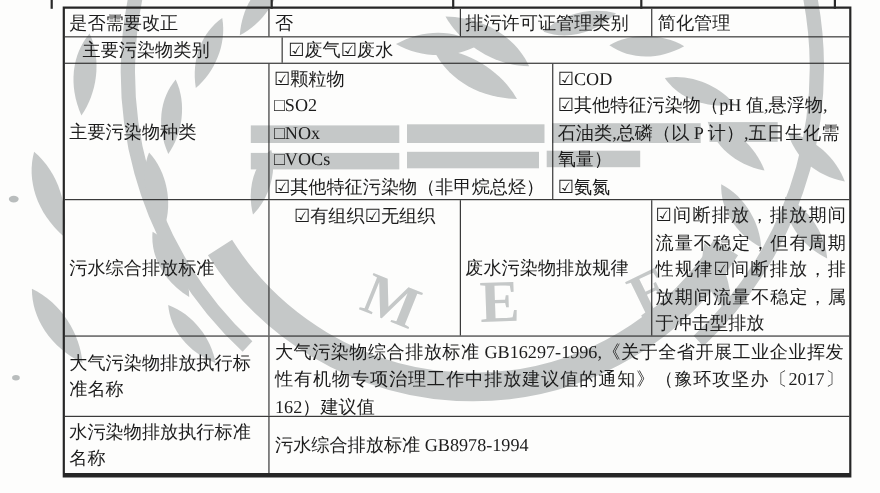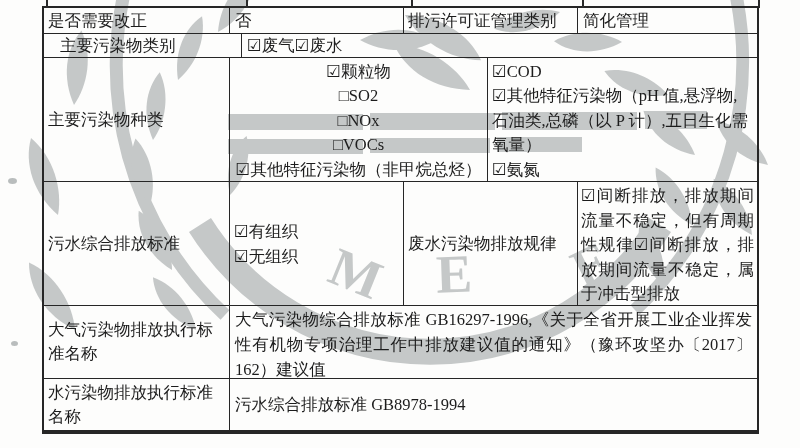--- a/index.html
+++ b/index.html
@@ -10,21 +10,21 @@
     overflow:hidden;
     font-family:"Liberation Serif","DejaVu Serif","DejaVu Sans",serif;
     color:#1c1c1c;
   }
   .watermark{position:absolute;left:0;top:0;z-index:0;}
   .speck{position:absolute;background:#b9bdbd;border-radius:50%;z-index:0;}
   .speck1{left:8px;top:178px;width:9px;height:6px;}
   .speck2{left:11px;top:341px;width:7px;height:5px;}
   .stub{position:absolute;top:0;width:2px;height:8px;background:#2a2a2a;z-index:2;}
   .permit-table{
-    position:absolute;left:42px;top:6px;width:713px;height:422px;
+    position:absolute;left:57px;top:6px;width:713px;height:422px;
     border:2px solid #262626;border-bottom-width:4px;
     box-sizing:content-box;display:flex;flex-direction:column;z-index:1;
     font-size:16.5px;line-height:1.45;
   }
   .trow{display:flex;border-top:1.5px solid #262626;box-sizing:border-box;flex-shrink:0;}
   .trow.first{border-top:none;}
   .cell{box-sizing:border-box;border-left:1.5px solid #262626;overflow:hidden;}
   .cell.cfirst{border-left:none;}
   .label-cell{display:flex;align-items:center;padding:1px 4px;}
   .value-cell{display:flex;align-items:center;padding:1px 5px;}
@@ -34,21 +34,21 @@
   .r1{height:25px;}
   .r2{height:24px;padding-left:12px;}
   .r3{height:124px;}
   .r4{height:124px;}
   .r5{height:73px;}
   .r6{flex:1;}
   .w-c1{width:185px;}
   .w-c2{width:174px;}
   .w-c3{width:174px;}
   .w-c4{flex:1;}
-  .w-gas{width:258px;text-align:center;}
+  .w-gas{width:258px;}
   .w-water{flex:1;}
   .w-span{flex:1;}
   .r5 .para-cell{line-height:24.8px;padding:2px 5px;}
 </style>
 </head>
 <body>
 
 <div class="page">
 
   <svg class="watermark" width="800" height="448" viewBox="0 0 800 448">
@@ -140,21 +140,21 @@
       </div>
       <div class="cell list-cell w-water">
         <div class="li">☑COD</div>
         <div class="li" style="white-space:normal;line-height:24.4px;">☑其他特征污染物（pH 值,悬浮物,石油类,总磷（以 P 计）,五日生化需氧量）</div>
         <div class="li">☑氨氮</div>
       </div>
     </div>
 
     <div class="trow r4">
       <div class="cell cfirst label-cell w-c1">污水综合排放标准</div>
-      <div class="cell list-cell w-c2" style="display:flex;flex-direction:column;justify-content:center;">
+      <div class="cell list-cell w-c2" style="display:flex;flex-direction:row;justify-content:center;">
         <div class="li" style="line-height:25px;">☑有组织</div>
         <div class="li" style="line-height:25px;">☑无组织</div>
       </div>
       <div class="cell label-cell w-c3">废水污染物排放规律</div>
       <div class="cell para-cell w-c4">☑间断排放，排放期间流量不稳定，但有周期性规律☑间断排放，排放期间流量不稳定，属于冲击型排放</div>
     </div>
 
     <div class="trow r5">
       <div class="cell cfirst label-cell w-c1">大气污染物排放执行标准名称</div>
       <div class="cell para-cell w-span">大气污染物综合排放标准 GB16297-1996,《关于全省开展工业企业挥发性有机物专项治理工作中排放建议值的通知》（豫环攻坚办〔2017〕162）建议值</div>

